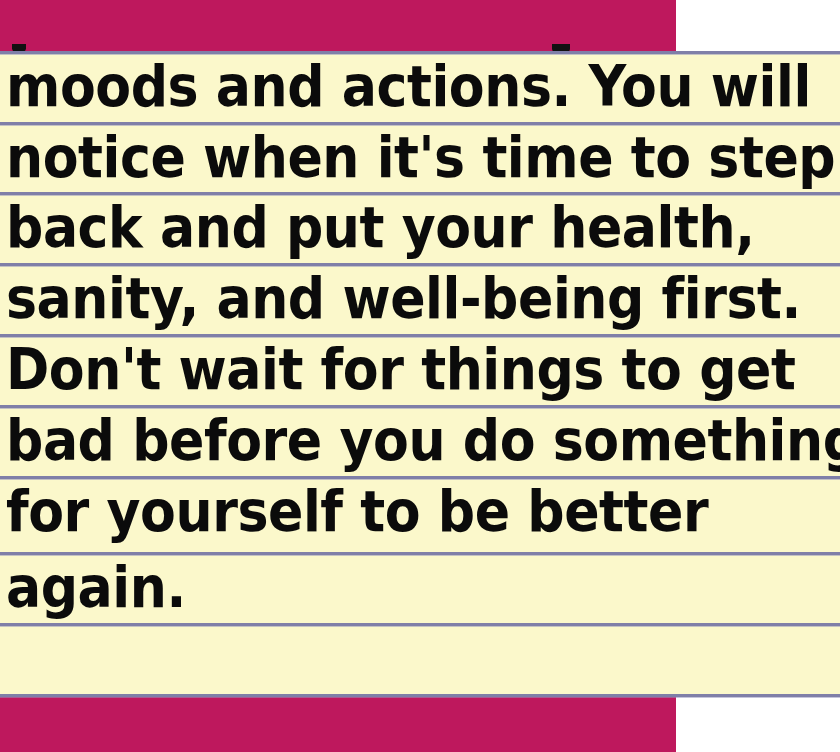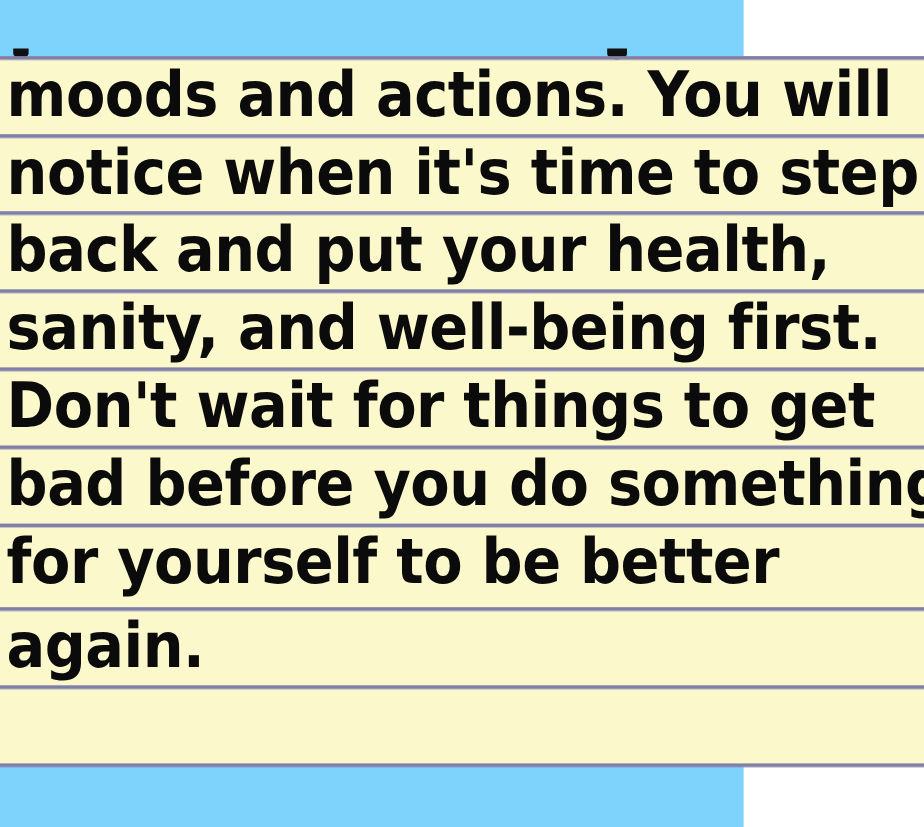--- a/index.html
+++ b/index.html
@@ -12,21 +12,21 @@
     height: 752px;
     overflow: hidden;
     font-family: "DejaVu Sans", sans-serif;
   }
 
   
   #notepad-page {
     position: relative;
     width: 676px;
     height: 752px;
-    background: #7dd3fc;
+    background: #be185d;
   }
 
   
   #paper-sheet {
     position: absolute;
     left: 0;
     top: 51px;
     width: 840px;
     height: 644px;      
     background: #fbf8cb;

